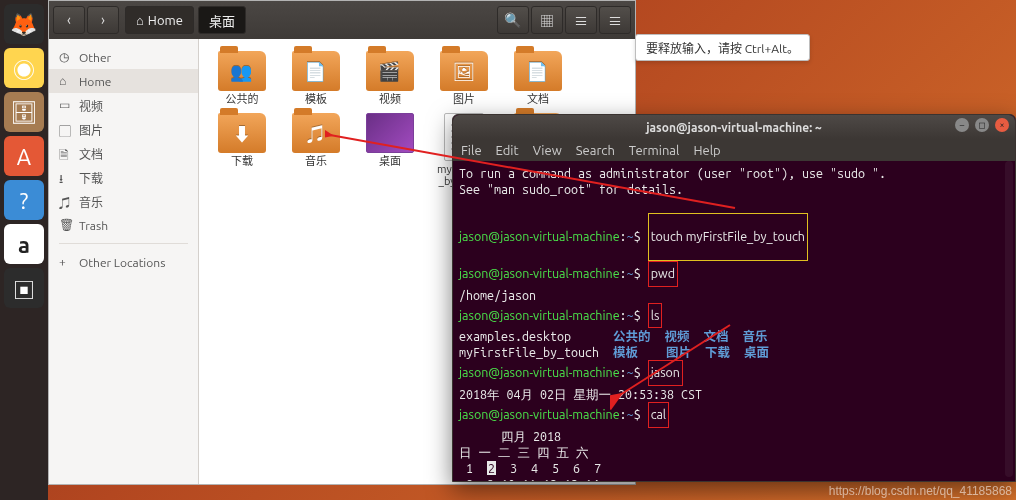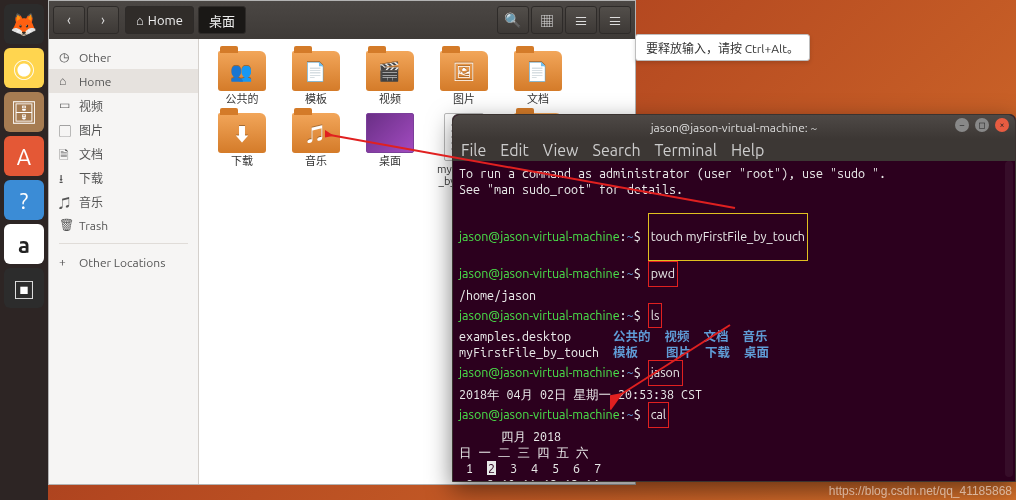--- a/index.html
+++ b/index.html
@@ -45,26 +45,26 @@
 .desktop-icon { width: 48px; height: 40px; background: linear-gradient(135deg,#6a2f86,#a24bc0); border: 1px solid #7b3e9a; border-radius: 2px; }
 .file-label { font-size: 11px; text-align: center; color: #333; line-height: 1.1; max-width: 70px; word-break: break-word; }
 
 
 .ime-tip { position: absolute; left: 635px; top: 2px; background: #fff; border: 1px solid #bdbdbd; border-radius: 3px; padding: 4px 10px; font-size: 12px; color: #333; box-shadow: 0 2px 4px rgba(0,0,0,.15); margin-top: 32px; }
 .ime-tip::before { content:""; position:absolute; left:-6px; top:7px; border:6px solid transparent; border-right-color:#fff; }
 
 
 .terminal { position: absolute; left: 452px; top: 114px; width: 564px; height: 368px; background: #2c001e; border: 1px solid #3a3330; border-radius: 6px 6px 0 0; box-shadow: 0 8px 24px rgba(0,0,0,.5); display: flex; flex-direction: column; }
 .term-titlebar { height: 24px; background: linear-gradient(#4e4946,#3c3734); border-radius: 6px 6px 0 0; display: flex; align-items: center; justify-content: center; position: relative; }
-.term-title { font-size: 12px; color: #ddd; font-weight: normal; text-align: center; }
+.term-title { font-size: 12px; color: #ddd; font-weight: bold; text-align: center; }
 .win-controls { position: absolute; right: 6px; top: 3px; display: flex; gap: 6px; }
 .wc { width: 14px; height: 14px; border-radius: 50%; display:flex;align-items:center;justify-content:center;font-size:9px;color:#222; }
 .wc-min { background: #888; } .wc-max { background: #888; } .wc-close { background: #e85c41; }
 .term-menubar { height: 22px; background: #3c3734; display: flex; align-items: center; gap: 14px; padding-left: 8px; }
-.term-menu { font-size: 16px; color: #ccc; }
+.term-menu { font-size: 13px; color: #ccc; }
 .term-body { flex:1; padding: 4px 6px; font-family: "Ubuntu Mono","DejaVu Sans Mono",monospace; font-size: 12.5px; line-height: 1.28; color: #e8e8e8; white-space: pre; overflow: hidden; }
 .tp-user { color: #4ae24a; } .tp-path { color: #5f9bd6; } .tp-dir { color: #5f9bd6; font-weight: bold; }
 .hl-red { border: 1.5px solid #e02020; padding: 5px 2px; display: inline-block; line-height: 1.1; }
 .hl-yellow { border: 1.5px solid #e0c020; padding: 16px 2px; display: inline-block; line-height: 1.1; }
 .cal-today { background: #e8e8e8; color: #2c001e; padding: 0 1px; }
 
 
 .arrow { position: absolute; pointer-events: none; }
 
 

